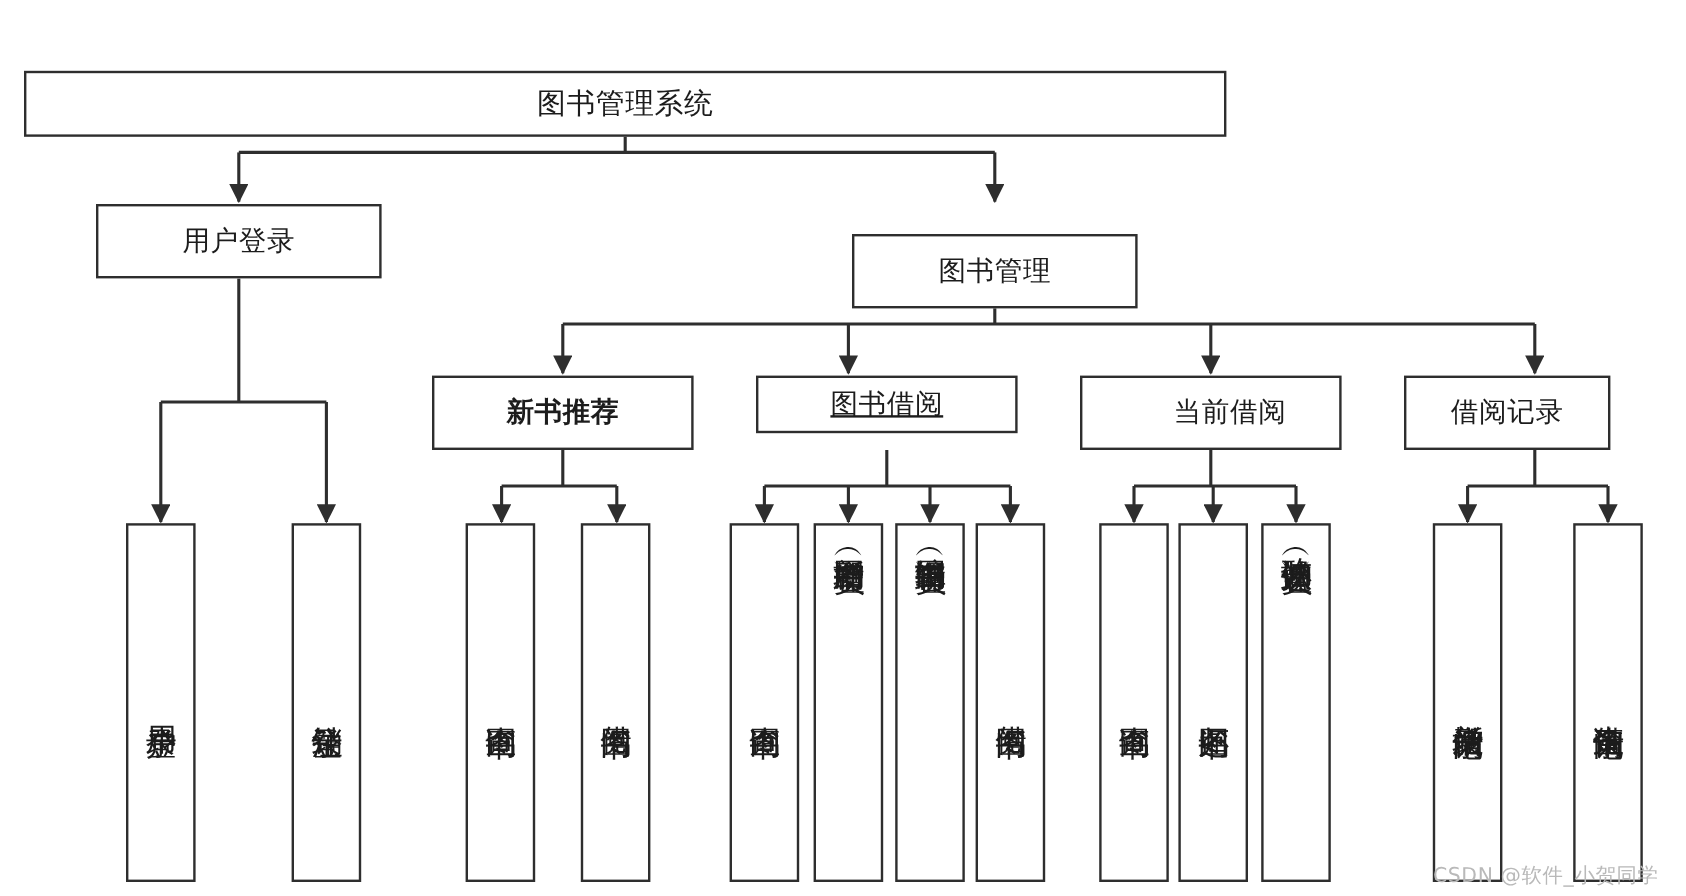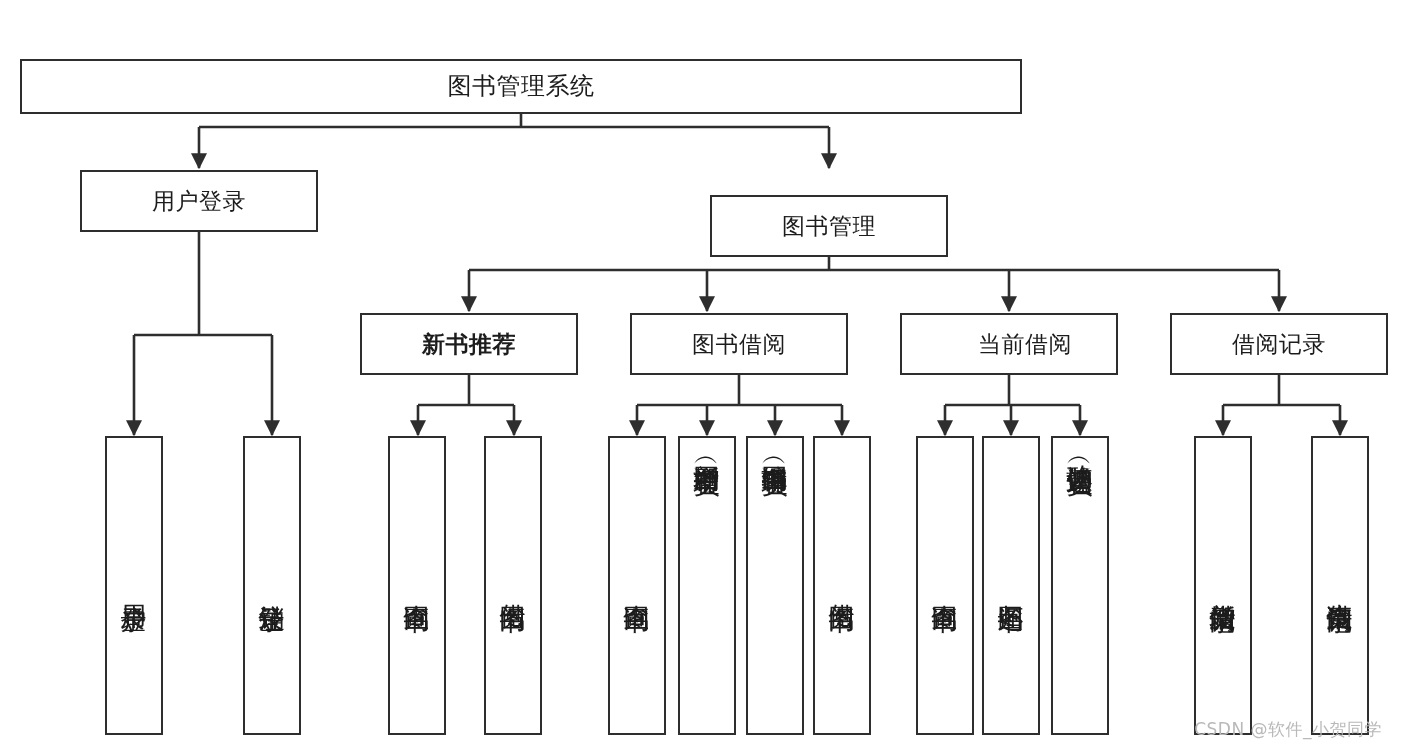--- a/index.html
+++ b/index.html
@@ -148,27 +148,27 @@
   <div class="node horiz" style="left:80px; top:170px; width:238px; height:62px;">
     <span class="lbl">用户登录</span>
   </div>
   <div class="node horiz" style="left:710px; top:170px; width:238px; height:62px;margin-top:25px;">
     <span class="lbl">图书管理</span>
   </div>
 
   <div class="node horiz" style="left:360px; top:313px; width:218px; height:62px;font-weight:bold;">
     <span class="lbl">新书推荐</span>
   </div>
-  <div class="node horiz" style="left:630px; top:313px; width:218px; height:62px;">
+  <div class="node horiz" style="left:630px; top:313px; width:218px; height:48px;text-decoration:underline;">
     <span class="lbl">图书借阅</span>
   </div>
   <div class="node horiz" style="left:900px; top:313px; width:218px; height:62px;padding-left:32px;">
     <span class="lbl">当前借阅</span>
   </div>
-  <div class="node horiz" style="left:1170px; top:313px; width:218px; height:62px;">
+  <div class="node horiz" style="left:1170px; top:313px; width:172px; height:62px;">
     <span class="lbl">借阅记录</span>
   </div>
 
   <div class="node vert center" style="left:105px; top:436px; width:58px; height:299px;">
     <span class="lbl">用户登录</span>
   </div>
   <div class="node vert center" style="left:243px; top:436px; width:58px; height:299px;">
     <span class="lbl">注销登录</span>
   </div>
 

